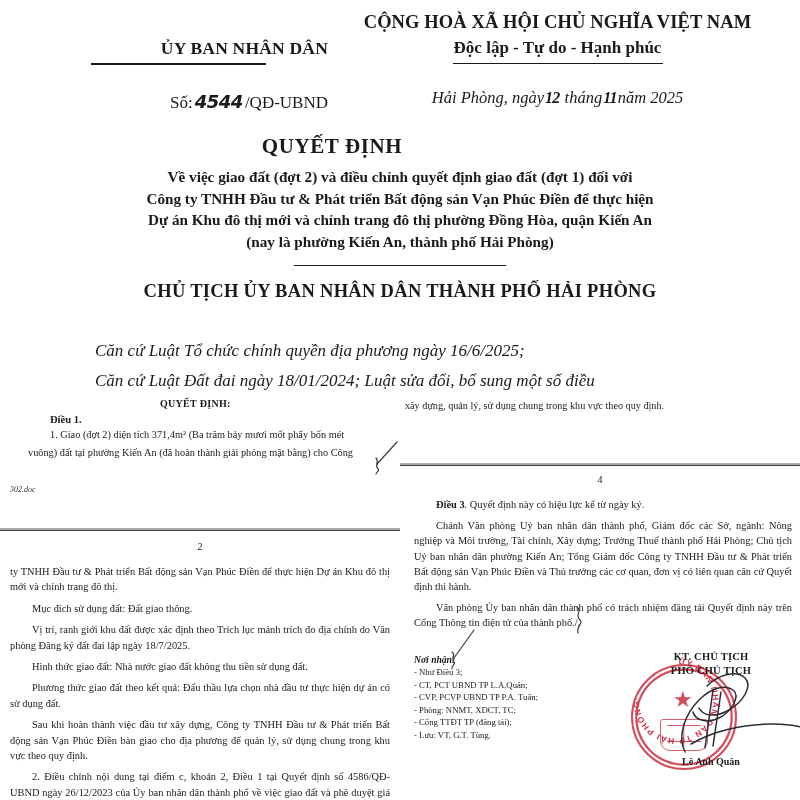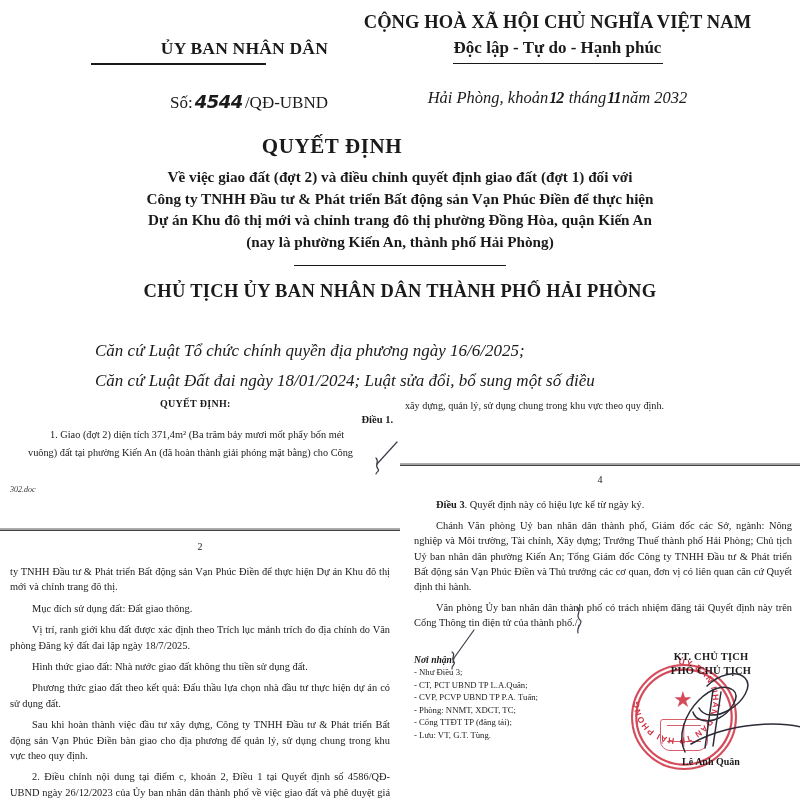--- a/index.html
+++ b/index.html
@@ -170,21 +170,20 @@
 
   .dieu1-block {
     position: absolute;
     left: 28px; top: 414px;
     width: 365px;
   }
   .dieu1-block .hdg {
     font-weight: bold;
     font-size: 10.5px;
     margin-left: 22px;
-    text-align: right;
   }
   .dieu1-block p {
     margin: 3px 0 0 0;
     font-size: 10.3px;
     line-height: 1.45;
     text-indent: 22px;
     text-align: justify;
   }
   .dieu1-block p.cont { text-indent: 0; }
 
@@ -393,22 +392,22 @@
     <div class="sohieu">
       <span>Số:</span><span class="num">4544</span><span>/QĐ-UBND</span>
     </div>
   </div>
 
   <div class="hdr-right">
     <div class="l1">CỘNG HOÀ XÃ HỘI CHỦ NGHĨA VIỆT NAM</div>
     <div class="l2">Độc lập - Tự do - Hạnh phúc</div>
     <div class="rule"></div>
     <div class="dateline">
-      <span>Hải Phòng, khoản</span><span class="hw">12</span>
-      <span>tháng</span><span class="hw">11</span><span>năm 2032</span>
+      <span>Hải Phòng, ngày</span><span class="hw">12</span>
+      <span>tháng</span><span class="hw">11</span><span>năm 2025</span>
     </div>
   </div>
 
   <div class="qd-title">
     <div class="main">QUYẾT ĐỊNH</div>
   </div>
 
   <div class="qd-subtitle">
     <div>Về việc giao đất (đợt 2) và điều chỉnh quyết định giao đất (đợt 1) đối với</div>
     <div>Công ty TNHH Đầu tư &amp; Phát triển Bất động sản Vạn Phúc Điền để thực hiện</div>

